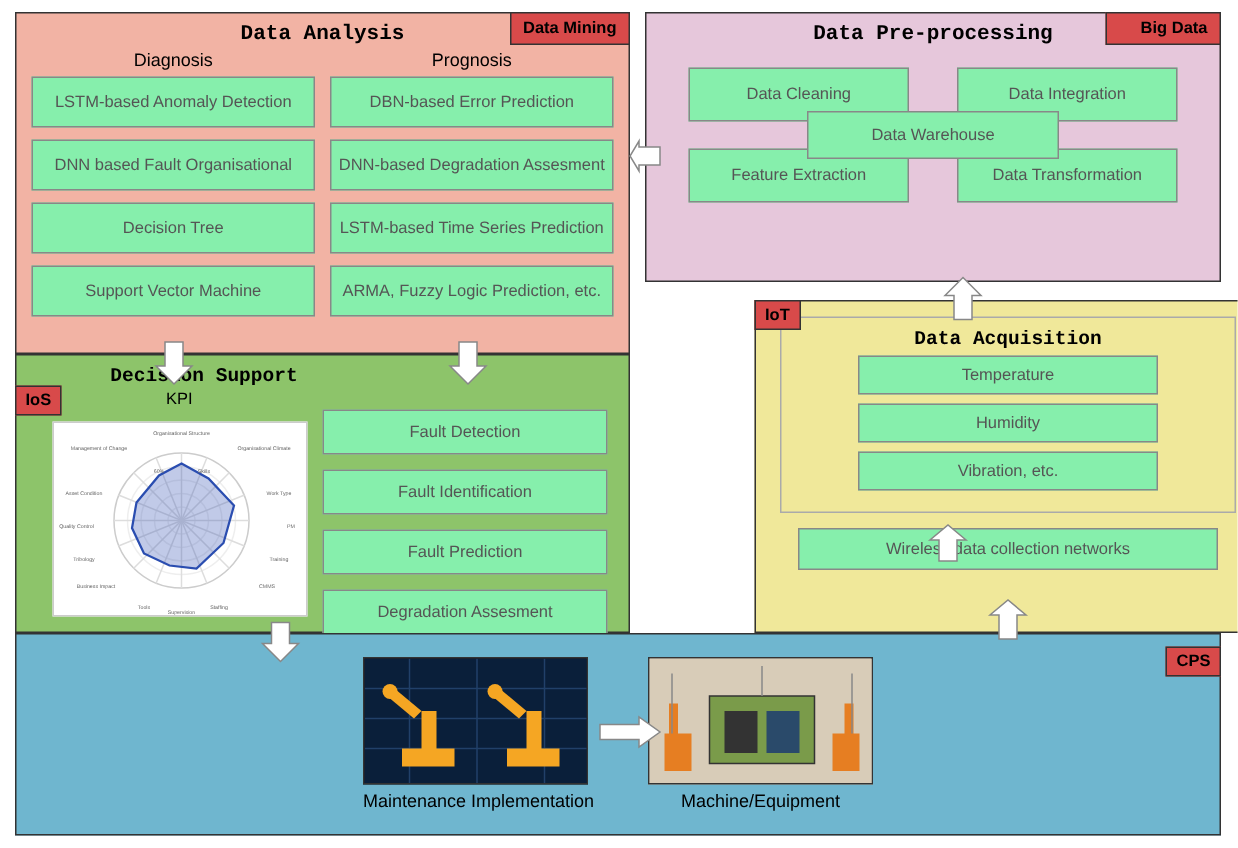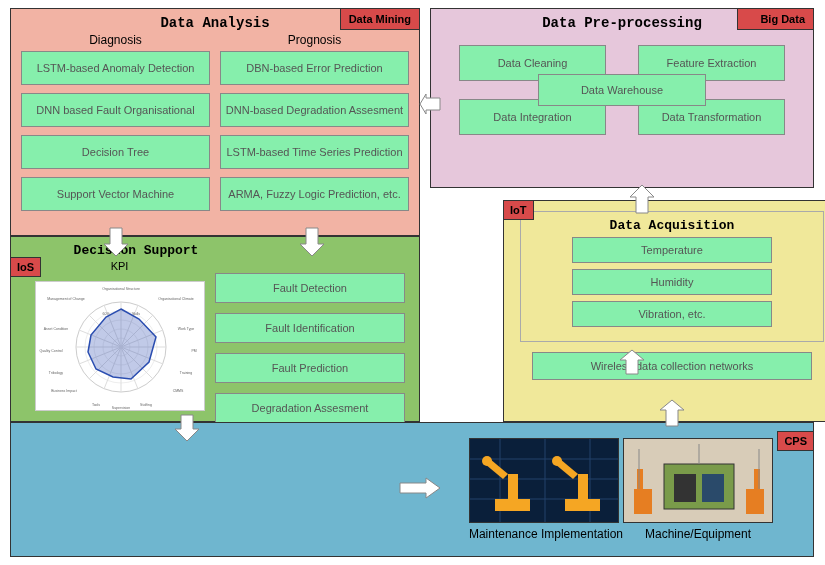--- a/index.html
+++ b/index.html
@@ -39,21 +39,21 @@
 
   
   #p-acq { left: 475px; top: 200px; width: 338px; height: 222px; background: #f0e89a; margin-left: 28px; }
   #p-acq .inner { margin: 10px 16px 8px; border: 1px solid #aaa; padding: 6px 16px 8px; background: #f0e89a; }
   #p-acq .title { font-size: 13px; margin-bottom: 4px; }
   #p-acq .cell { height: 26px; margin-bottom: 6px; width: 200px; margin-left: auto; margin-right: auto; }
   #p-acq .wide { width: 280px; height: 28px; margin: 10px auto 0; }
 
   
   #p-cps { left: 10px; top: 422px; width: 804px; height: 135px; background: #6fb6cf; }
-  #p-cps .items { display: flex; align-items: center; justify-content: flex-end; height: 100%; padding: 0 40px; }
+  #p-cps .items { display: flex; align-items: center; justify-content: center; height: 100%; padding: 0 40px; gap: 36px; }
   #p-cps .item { text-align: center; }
   #p-cps .img { width: 150px; height: 85px; border: 1px solid #333; margin-bottom: 4px; background: #0a1628; position: relative; overflow: hidden; }
   #p-cps .img2 { background: #e8dcc8; }
   #p-cps .cap { font-size: 12px; }
 
   svg.arrow-svg { overflow: visible; }
   svg.arrow-svg path, svg.arrow-svg polygon { fill: #fff; stroke: #888; stroke-width: 1; }
 </style>
 </head>
 <body>
@@ -78,22 +78,22 @@
     </div>
   </div>
 </div>
 
 <div id="p-preproc" class="panel">
   <div class="badge" style="right:-1px; top:-1px;padding-left:22px;">Big Data</div>
   <div class="title">Data Pre-processing</div>
   <div style="position:relative;">
     <div class="grid">
       <div class="cell">Data Cleaning</div>
+      <div class="cell">Data Integration</div>
       <div class="cell">Feature Extraction</div>
-      <div class="cell">Data Integration</div>
       <div class="cell">Data Transformation</div>
     </div>
     <div class="cell center">Data Warehouse</div>
   </div>
 </div>
 
 <div id="p-decision" class="panel">
   <div class="badge badge-sm" style="left:-1px; top:20px;">IoS</div>
   <div class="wrap">
     <div class="left">

